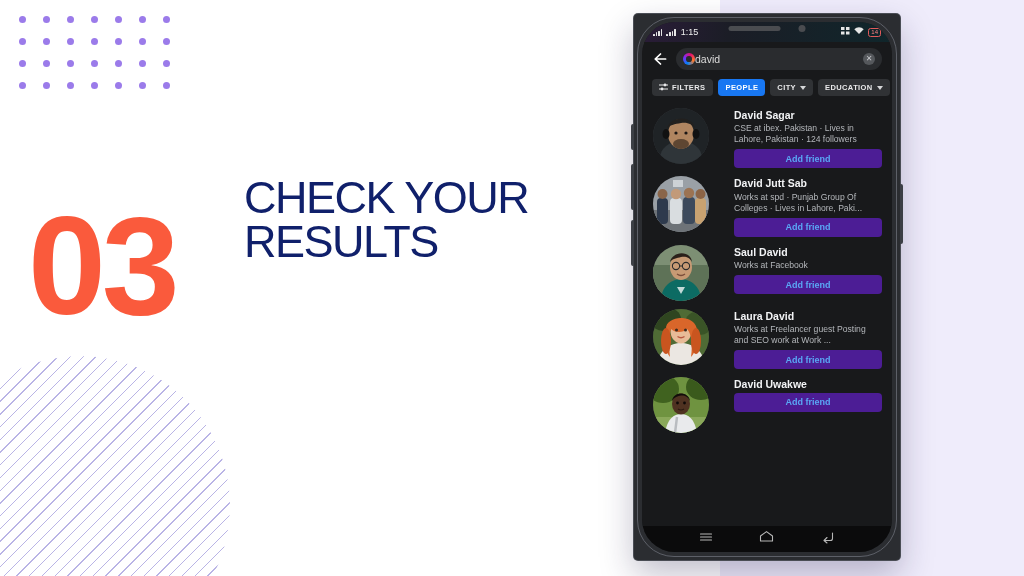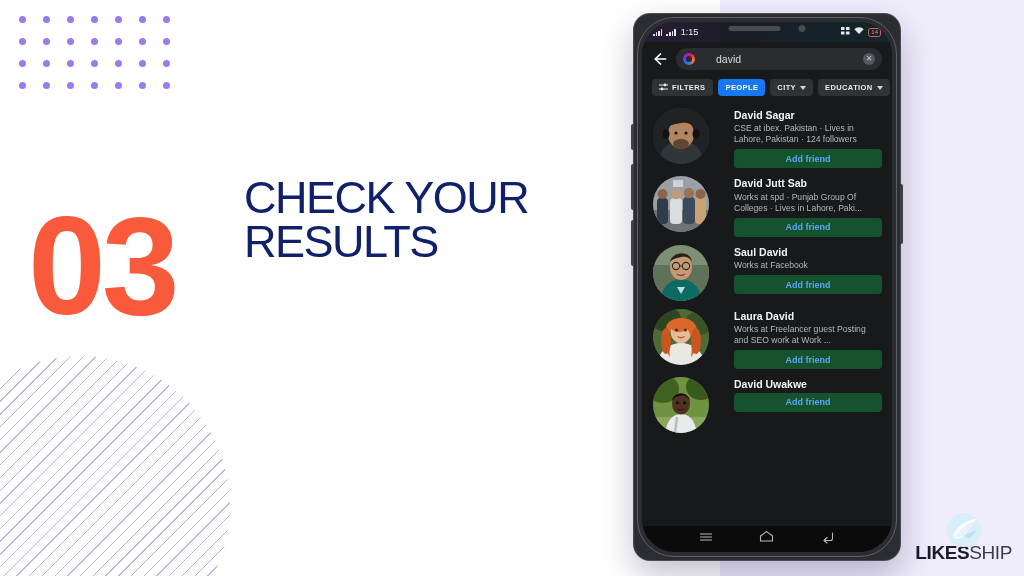--- a/index.html
+++ b/index.html
@@ -115,21 +115,21 @@
     white-space:nowrap;
   }
   .brand-text .light { font-weight:normal; color:#3a3a52; }
 
   
   .phone {
     position:absolute;
     left:634px; top:14px;
     width:266px; height:546px;
     background:#2b2d31;
-    border-radius:16px;
+    border-radius:4px;
     box-shadow:0 0 0 1px #4a4d55, 0 14px 34px rgba(30,20,70,0.28);
     padding:8px;
   }
   .phone::after {
     content:"";
     position:absolute; inset:3px;
     border-radius:37px;
     border:1px solid #5d6068;
     pointer-events:none;
   }
@@ -199,21 +199,21 @@
   .searchbar {
     display:flex; align-items:center;
     gap:8px;
     padding:6px 10px 7px 10px;
     background:#18191b;
   }
   .back-arrow { width:16px; height:16px; flex:none; }
   .search-field {
     flex:1;
     display:flex; align-items:center;
-    gap:21px;
+    gap:0;
     background:#2a2c2f;
     border-radius:16px;
     height:22px;
     padding:0 7px;
   }
   .meta-ring {
     width:12px; height:12px;
     border-radius:50%;
     flex:none;
     background:conic-gradient(from 200deg,#0082fb,#7b2bf9,#e5106f,#ff7a29,#0082fb);
@@ -293,21 +293,21 @@
   }
   .r-sub {
     font-size:8.6px;
     color:#b4b7bb;
     line-height:1.3;
     margin-bottom:4px;
   }
   .addfriend {
     display:block;
     width:100%;
-    background:#14532d;
+    background:#4c1d95;
     color:#5aa7f5;
     font-size:9px;
     font-weight:bold;
     text-align:center;
     padding:4.5px 0;
     border-radius:4px;
   }
 
   
   .navbar {
@@ -363,30 +363,20 @@
       <i></i>
   </div>
 
   <div class="stripes"></div>
 
   <div class="numeral">03</div>
 
   <div class="headline">CHECK YOUR RESULTS</div>
 
 
-  <div class="brand">
-    <div class="brand-mark">
-      <svg width="28" height="26" viewBox="0 0 28 26">
-        <path d="M3 19 C7 9, 16 3, 26 2 C22 8, 18 14, 13 20 C9 22, 5 22, 3 19 Z" fill="#ffffff"></path>
-        <path d="M5 20 C9 12, 17 6, 25 4 C21 10, 16 16, 12 20 Z" fill="#e7f4fb"></path>
-        <path d="M14 19 C18 17, 22 15, 26 13 C25 17, 22 20, 17 21 Z" fill="#b9dff2"></path>
-      </svg>
-    </div>
-    <div class="brand-text"><span>LIKES</span><span class="light">SHIP</span></div>
-  </div>
 
   <div class="phone">
     <div class="btn-side b1"></div>
     <div class="btn-side b2"></div>
     <div class="btn-side b3"></div>
     <div class="btn-right"></div>
 
     <div class="screen">
 
       <div class="statusbar">

